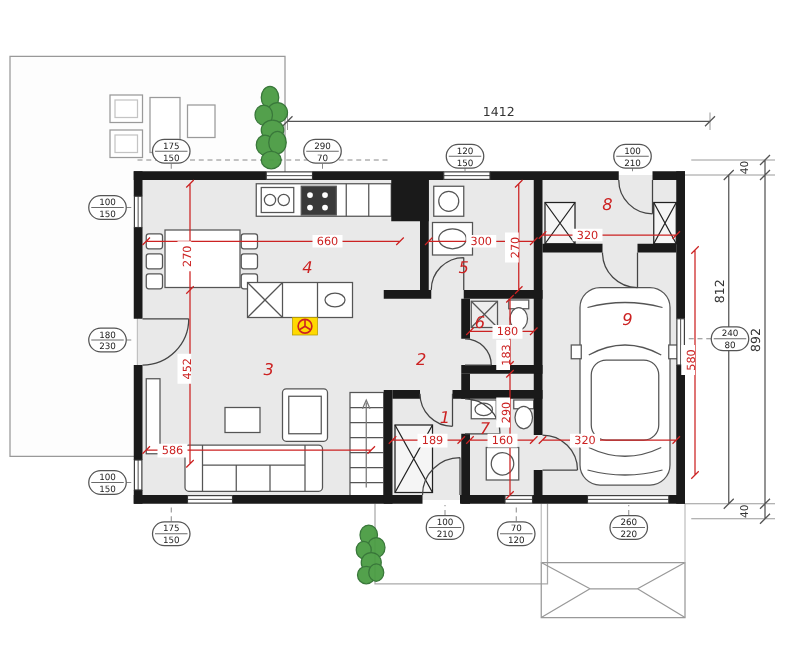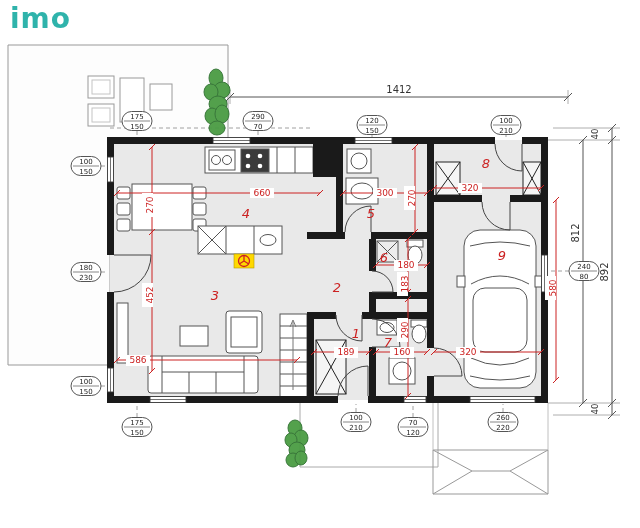--- a/index.html
+++ b/index.html
@@ -13,21 +13,20 @@
   .dimtxt{fill:#333;font-size:10px;}
   .smalldim{fill:#333;font-size:8.5px;}
   .ovaltxt{fill:#222;font-size:7px;}
   .redtxt{fill:#cc2222;font-size:9px;}
   .roomnum{fill:#cc2222;font-size:13px;font-style:italic;}
 </style>
 </head>
 <body>
 
 <div class="page">
-  <div class="logo">imo</div>
 
   <svg width="640" height="528" viewBox="0 0 640 528">
 
     <g stroke="#999" fill="#fdfdfd" stroke-width="1">
       <path d="M8,45 H228 V140 H110 V365 H8 Z"></path>
     </g>
 
     <g stroke="#9a9a9a" fill="#fff" stroke-width="1">
       <rect x="88" y="76" width="26" height="22"></rect>
       <rect x="88" y="104" width="26" height="22"></rect>

